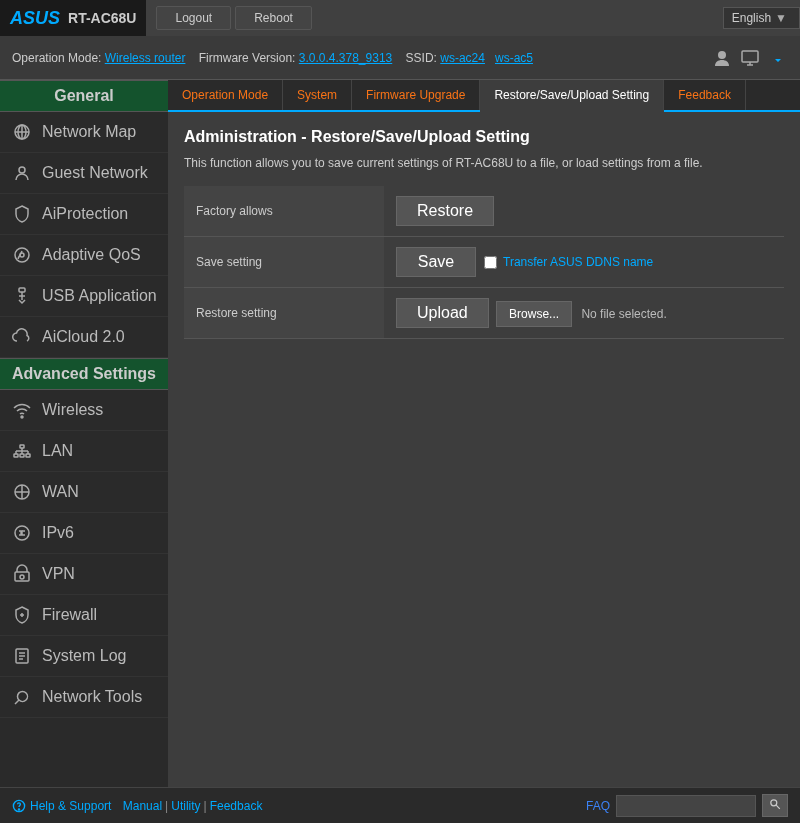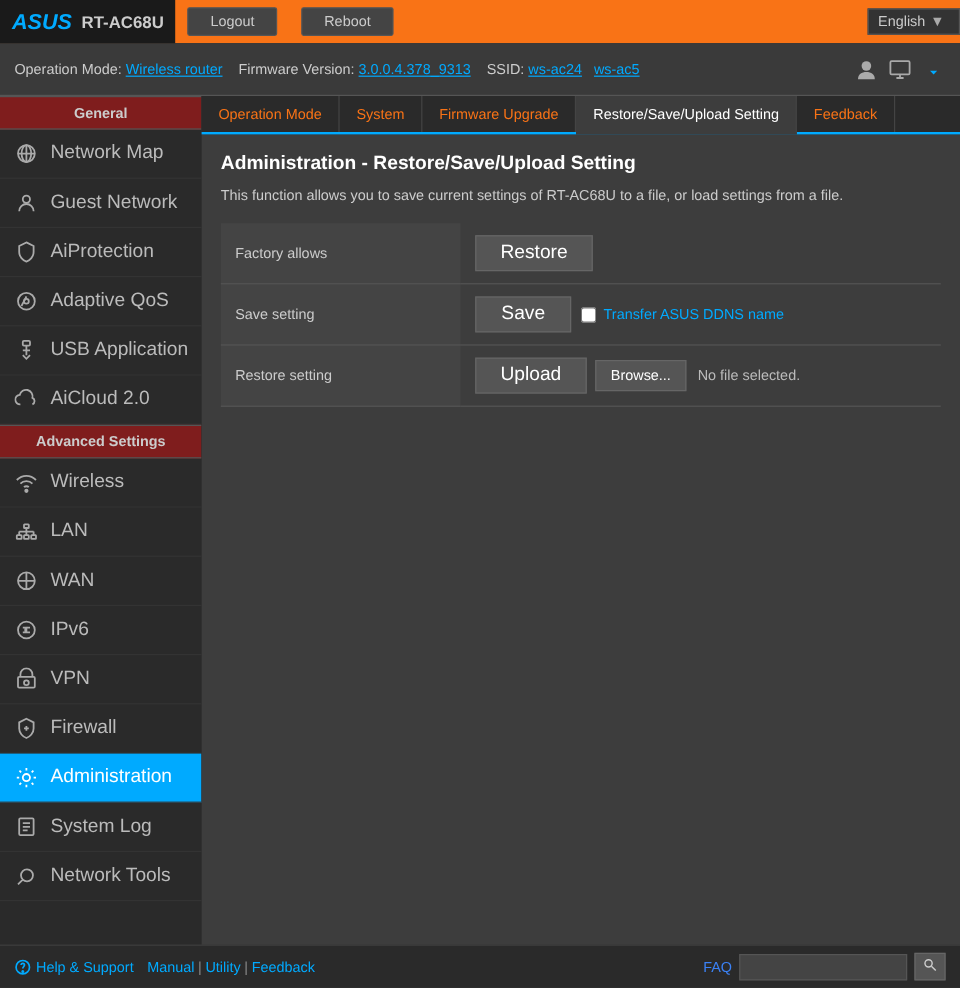--- a/index.html
+++ b/index.html
@@ -1,41 +1,41 @@
 <!DOCTYPE html>
 <html><head>
   <meta charset="utf-8">
   <style>
     * { margin: 0; padding: 0; box-sizing: border-box; }
     body { width: 800px; height: 823px; font-family: Arial, sans-serif; font-size: 12px; background: #2a2a2a; color: #ccc; overflow: hidden; }
 
     
-    #topbar { display: flex; align-items: center; background: #f97316; height: 36px; }
+    #topbar { display: flex; align-items: center; background: #404040; height: 36px; }
     #logo { background: #1a1a1a; padding: 0 10px; display: flex; align-items: center; height: 100%; }
     #logo span { color: #00aaff; font-weight: bold; font-size: 18px; font-style: italic; }
     #logo .model { color: #ccc; font-size: 14px; margin-left: 8px; font-style: normal; font-weight: bold; }
-    #topbar-btns { display: flex; gap: 20px; margin-left: 10px; }
+    #topbar-btns { display: flex; gap: 4px; margin-left: 10px; }
     .topbar-btn { background: #444; color: #ccc; border: 1px solid #555; padding: 4px 18px; cursor: pointer; font-size: 12px; border-radius: 2px; }
     #lang-select { margin-left: auto; display: flex; align-items: center; background: #333; border: 1px solid #555; color: #ccc; padding: 3px 8px; cursor: pointer; font-size: 12px; }
     #lang-select span { margin-right: 4px; text-align: right; }
     #lang-arrow { color: #aaa; }
 
     
     #infobar { background: #3a3a3a; height: 44px; display: flex; align-items: center; padding: 0 12px; border-bottom: 1px solid #555; }
     #infobar-text { font-size: 12px; color: #ccc; flex: 1; }
     #infobar-text a { color: #00aaff; text-decoration: underline; cursor: pointer; }
     #infobar-icons { display: flex; gap: 8px; }
     .info-icon { width: 20px; height: 20px; display: flex; align-items: center; justify-content: center; color: #aaa; cursor: pointer; }
 
     
     #main { display: flex; height: calc(823px - 36px - 44px - 36px); }
 
     
     #sidebar { width: 168px; background: #2a2a2a; flex-shrink: 0; overflow-y: auto; }
-    .sidebar-section-label { color: #ccc; font-size: 12px; font-weight: bold; text-align: center; background: #7f1d1d; padding: 6px 0; border-top: 1px solid #555; border-bottom: 1px solid #555; }
+    .sidebar-section-label { color: #ccc; font-size: 16px; font-weight: bold; text-align: center; background: #14532d; padding: 6px 0; border-top: 1px solid #555; border-bottom: 1px solid #555; }
     .sidebar-item { display: flex; align-items: center; padding: 8px 10px; cursor: pointer; color: #bbb; font-size: 16px; border-bottom: 1px solid #333; }
     .sidebar-item.active { background: #00aaff; color: #fff; }
     .sidebar-item.active .si-icon { color: #fff; }
     .si-icon { width: 24px; height: 24px; margin-right: 8px; display: flex; align-items: center; justify-content: center; flex-shrink: 0; }
     .si-icon svg { width: 20px; height: 20px; }
 
     
     #content { flex: 1; background: #3d3d3d; display: flex; flex-direction: column; }
 
     
@@ -263,29 +263,20 @@
     <div class="sidebar-item">
       <div class="si-icon">
         <svg viewBox="0 0 20 20" fill="none" stroke="#aaa" stroke-width="1.5">
             <path d="M10 2l6 3v5c0 4-3 7-6 8C7 17 4 14 4 10V5l6-3z"></path>
             <path d="M10 8v4M8 10h4"></path>
           </svg>
       </div>
       <span>Firewall</span>
     </div>
 
-    <div class="sidebar-item active">
-      <div class="si-icon">
-        <svg viewBox="0 0 20 20" fill="none" stroke="#fff" stroke-width="1.5">
-            <circle cx="10" cy="10" r="3"></circle>
-            <path d="M10 2v2M10 16v2M2 10h2M16 10h2M4.2 4.2l1.4 1.4M14.4 14.4l1.4 1.4M4.2 15.8l1.4-1.4M14.4 5.6l1.4-1.4"></path>
-          </svg>
-      </div>
-      <span>Administration</span>
-    </div>
 
     <div class="sidebar-item">
       <div class="si-icon">
         <svg viewBox="0 0 20 20" fill="none" stroke="#aaa" stroke-width="1.5">
             <rect x="4" y="3" width="12" height="14" rx="1"></rect>
             <line x1="7" y1="7" x2="13" y2="7"></line>
             <line x1="7" y1="10" x2="13" y2="10"></line>
             <line x1="7" y1="13" x2="11" y2="13"></line>
           </svg>
       </div>

